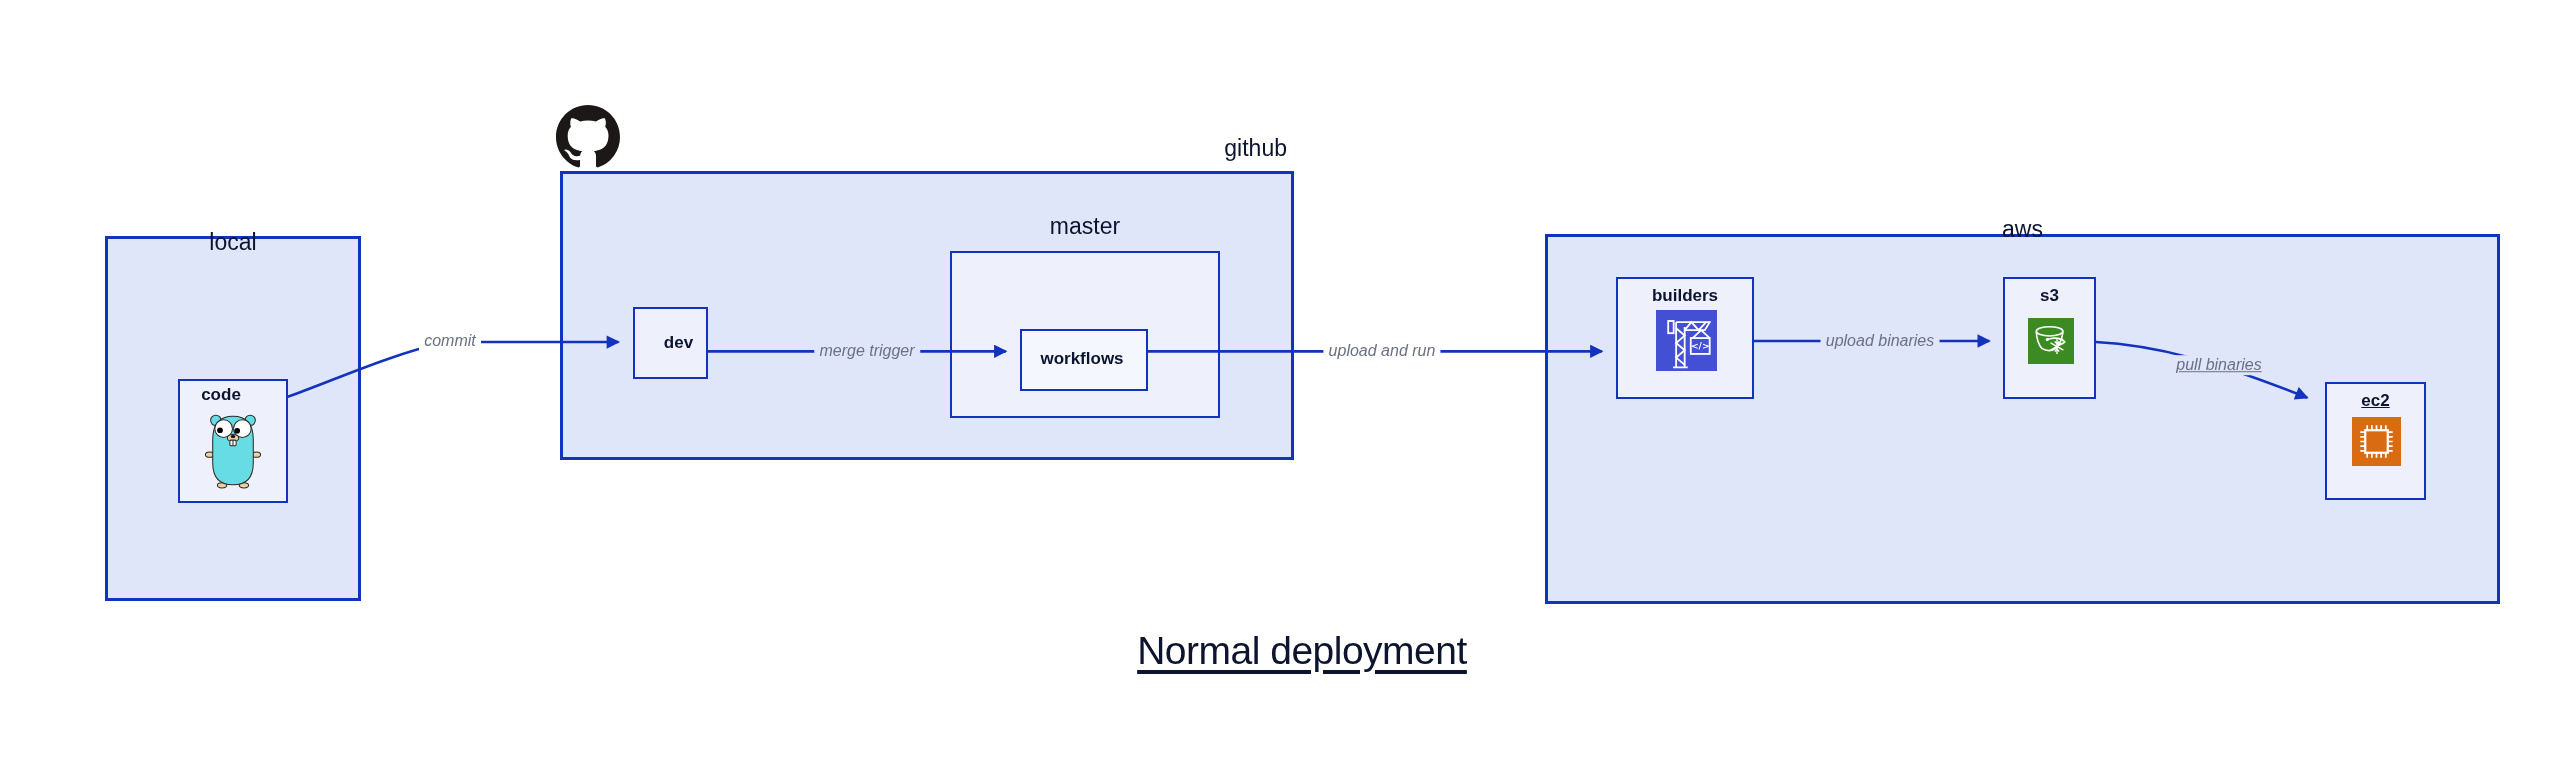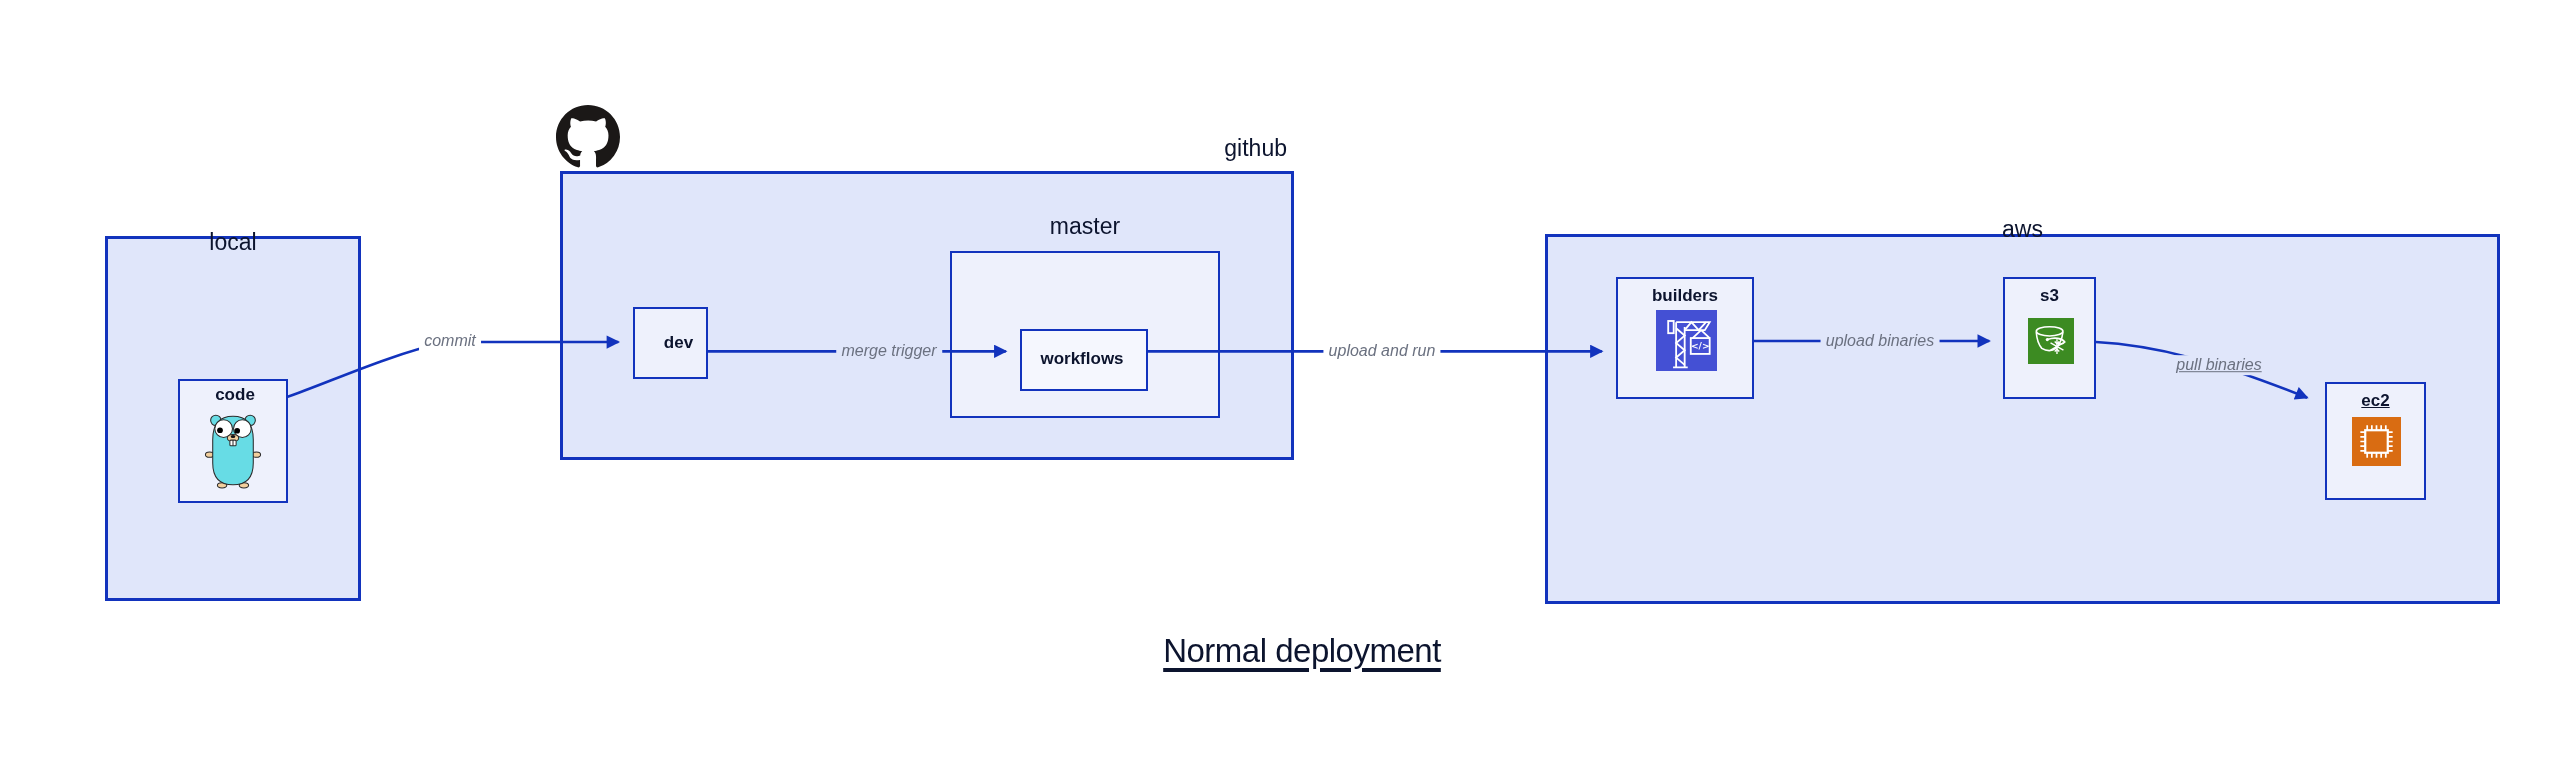--- a/index.html
+++ b/index.html
@@ -18,21 +18,21 @@
   .edge-label{
     position:absolute;transform:translate(-50%,-50%);z-index:6;
     font-style:italic;font-size:16px;color:#6b7180;white-space:nowrap;
     padding:1px 5.2px;line-height:1.1;
   }
   .bg-white{background:#ffffff;}
   .bg-l1{background:#e0e6fa;}
   .icon{position:absolute;z-index:4;}
   .title{
     position:absolute;left:1302px;top:651px;transform:translate(-50%,-50%);
-    font-size:33px;letter-spacing:-0.5px;color:#0c142e;z-index:6;white-space:nowrap;
+    font-size:39px;letter-spacing:-0.5px;color:#0c142e;z-index:6;white-space:nowrap;
     text-decoration:underline;text-decoration-thickness:4.1px;text-underline-offset:6.2px;
   }
 </style>
 </head>
 <body>
 
 <div class="canvas">
 
   <div class="box ctr" style="left:105px;top:236px;width:256px;height:365px;"></div>
   <div class="box leaf" style="left:178px;top:379px;width:110px;height:124px;"></div>
@@ -45,21 +45,21 @@
   <div class="box ctr" style="left:1545px;top:234px;width:955px;height:370px;"></div>
   <div class="box leaf" style="left:1616px;top:277px;width:138px;height:122px;"></div>
   <div class="box leaf" style="left:2003px;top:277px;width:93px;height:122px;"></div>
   <div class="box leaf" style="left:2325px;top:382px;width:101px;height:118px;"></div>
 
   <div class="ctr-label" style="left:105px;top:197px;width:256px;text-align:center;margin-top:32px;">local</div>
   <div class="ctr-label" style="left:1081px;top:135px;width:206px;text-align:right;">github</div>
   <div class="ctr-label" style="left:950px;top:213px;width:270px;text-align:center;">master</div>
   <div class="ctr-label" style="left:1545px;top:196px;width:955px;text-align:center;margin-top:20px;">aws</div>
 
-  <div class="node-label" style="left:178px;top:385px;width:86px;margin-left:14px;">code</div>
+  <div class="node-label" style="left:178px;top:385px;width:86px;">code</div>
   <div class="node-label" style="left:633px;top:333px;width:91px;">dev</div>
   <div class="node-label" style="left:1020px;top:349px;width:124px;">workflows</div>
   <div class="node-label" style="left:1616px;top:286px;width:138px;">builders</div>
   <div class="node-label" style="left:2003px;top:286px;width:93px;">s3</div>
   <div class="node-label" style="left:2325px;top:391px;width:101px;text-decoration:underline;">ec2</div>
 
   <svg class="icon" style="left:556px;top:105px;" width="64" height="64" viewBox="0 0 16 16">
     <path fill="#1b1817" d="M8 0C3.58 0 0 3.58 0 8c0 3.54 2.29 6.53 5.47 7.59.4.07.55-.17.55-.38 0-.19-.01-.82-.01-1.49-2.01.37-2.53-.49-2.69-.94-.09-.23-.48-.94-.82-1.13-.28-.15-.68-.52-.01-.53.63-.01 1.08.58 1.23.82.72 1.21 1.87.87 2.33.66.07-.52.28-.87.51-1.07-1.78-.2-3.64-.89-3.64-3.95 0-.87.31-1.59.82-2.15-.08-.2-.36-1.02.08-2.12 0 0 .67-.21 2.2.82.64-.18 1.32-.27 2-.27s1.36.09 2 .27c1.53-1.04 2.2-.82 2.2-.82.44 1.1.16 1.92.08 2.12.51.56.82 1.27.82 2.15 0 3.07-1.87 3.75-3.65 3.95.29.25.54.73.54 1.48 0 1.07-.01 1.93-.01 2.2 0 .21.15.46.55.38A8.01 8.01 0 0 0 16 8c0-4.42-3.58-8-8-8z"></path>
   </svg>
 
@@ -132,21 +132,21 @@
     <g stroke="#1233bd" stroke-width="5" fill="none">
       <path d="M558 770 C640 742 750 690 865 664 L1200 664" marker-end="url(#arrow)"></path>
       <path d="M1373 682 L1952 682" marker-end="url(#arrow)"></path>
       <path d="M2227 682 L3109 682" marker-end="url(#arrow)"></path>
       <path d="M3404 662 L3861 662" marker-end="url(#arrow)"></path>
       <path d="M4068 664 C4180 670 4300 700 4478 772" marker-end="url(#arrow)"></path>
     </g>
   </svg>
 
   <span class="edge-label bg-white" style="left:450px;top:341px;">commit</span>
-  <span class="edge-label bg-l1" style="left:867px;top:351px;margin-left:22px;">merge trigger</span>
+  <span class="edge-label bg-l1" style="left:867px;top:351px;">merge trigger</span>
   <span class="edge-label bg-white" style="left:1382px;top:351px;">upload and run</span>
   <span class="edge-label bg-l1" style="left:1880px;top:341px;">upload binaries</span>
   <span class="edge-label bg-l1" style="left:2219px;top:365px;text-decoration:underline;">pull binaries</span>
 
   <div class="title">Normal deployment</div>
 
 </div>
 
 
 </body></html>

